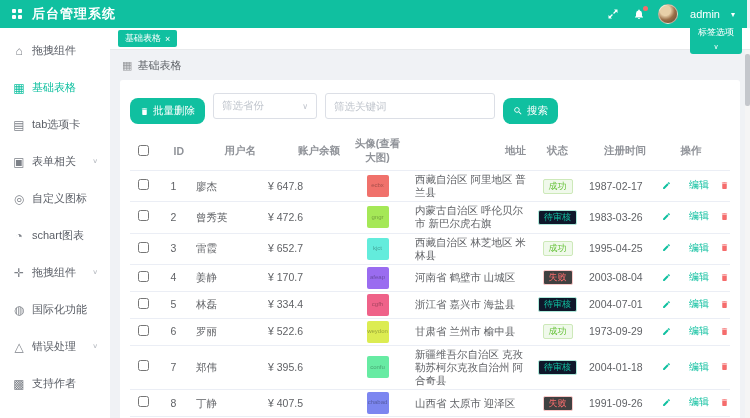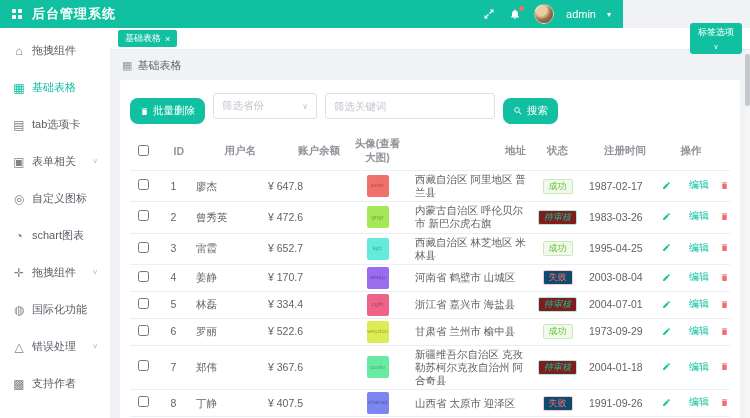--- a/index.html
+++ b/index.html
@@ -1,19 +1,19 @@
 <!DOCTYPE html>
 <html><head>
 <meta charset="utf-8">
 <style>
   * { margin:0; padding:0; box-sizing:border-box; }
   html,body { width:750px; height:418px; overflow:hidden; font-family:"Liberation Sans","DejaVu Sans",sans-serif; background:#f0f2f5; color:#333; }
 
   
-  .hdr { position:absolute; left:0; top:0; width:623px; height:28px; background:#10c0a0; display:flex; align-items:center; padding:0 12px; z-index:30; }
+  .hdr { position:absolute; left:0; top:0; width:747px; height:28px; background:#10c0a0; display:flex; align-items:center; padding:0 12px; z-index:30; }
   .logo { display:grid; grid-template-columns:4px 4px; grid-template-rows:4px 4px; gap:2px; margin-right:10px; }
   .logo i { background:#fff; border-radius:1px; }
   .hdr-title { color:#fff; font-size:13px; font-weight:bold; letter-spacing:1px; }
   .hdr-right { margin-left:auto; display:flex; align-items:center; gap:12px; }
   .hdr-ic { width:14px; height:14px; display:flex; align-items:center; justify-content:center; cursor:pointer; position:relative; }
   .bell-dot { position:absolute; top:-1px; right:-2px; width:5px; height:5px; border-radius:50%; background:#f56c6c; }
   .hdr-avatar { width:20px; height:20px; border-radius:50%; background:radial-gradient(circle at 35% 30%, #e8cfa8 0 30%, #9a6f49 55%, #5d432c 100%); border:1px solid rgba(255,255,255,.5); }
   .hdr-user { color:#fff; font-size:11px; display:flex; align-items:center; gap:11px; cursor:pointer; }
 
   
@@ -49,22 +49,22 @@
   table { width:100%; border-collapse:collapse; table-layout:fixed; }
   th { font-size:10.5px; color:#909399; font-weight:bold; text-align:right; padding:5px 6px; border-bottom:1px solid #ebeef5; }
   td { font-size:10.5px; color:#606266; padding:2px 6px; border-bottom:1px solid #ebeef5; line-height:1.25; }
   .c { text-align:center; }
   th.c { text-align:center; }
   .cb { width:11px; height:11px; accent-color:#10c0a0; cursor:pointer; }
   .avatar { width:22px; height:22px; border-radius:2px; display:inline-flex; align-items:center; justify-content:center; overflow:hidden; cursor:pointer; vertical-align:middle; }
   .avatar-txt { font-size:6px; color:rgba(0,0,0,.32); letter-spacing:0; }
   .badge { display:inline-block; font-size:9px; padding:1px 5px; border-radius:2px; border:1px solid; white-space:nowrap; }
   .badge.success { color:#67c23a; background:#f0f9eb; border-color:#cde9b9; }
-  .badge.pending { color:#10c0a0; background:#7f1d1d; border-color:#aeeadb;font-style:italic; }
-  .badge.danger  { color:#f56c6c; background:#0c4a6e; border-color:#fbc9c9; }
+  .badge.pending { color:#10c0a0; background:#0f172a; border-color:#aeeadb; }
+  .badge.danger  { color:#f56c6c; background:#404040; border-color:#fbc9c9; }
   .ops { white-space:nowrap; }
   .op { display:inline-flex; align-items:center; gap:18px; font-size:10px; cursor:pointer; margin:0 4px; }
   .op i { font-style:normal; }
   .op.edit { color:#10c0a0; }
   .op.del { color:#f56c6c; }
 
   
   .scrollbar { position:absolute; right:0; top:50px; width:5px; height:368px; background:#f5f5f5; z-index:40; }
   .scroll-thumb { position:absolute; top:4px; left:0; width:5px; height:52px; background:#c4c7cc; border-radius:2px; }
 </style>
@@ -397,21 +397,21 @@
                   </svg>
         <i class="op-lbl">删除</i>
       </span>
     </td>
   </tr>
 
   <tr>
     <td class="c"><input type="checkbox" class="cb" style=""></td>
     <td class="c">7</td>
     <td>郑伟</td>
-    <td>¥ 367.6</td>
+    <td>¥ 395.6</td>
     <td class="c">
       <span class="avatar" style="background: rgb(103, 235, 163);">
                   <span class="avatar-txt">confu</span>
                 </span>
     </td>
     <td>新疆维吾尔自治区 克孜勒苏柯尔克孜自治州 阿合奇县</td>
     <td class="c"><span class="badge pending">待审核</span></td>
     <td>2004-01-18</td>
     <td class="c ops">
       <span class="op edit">

